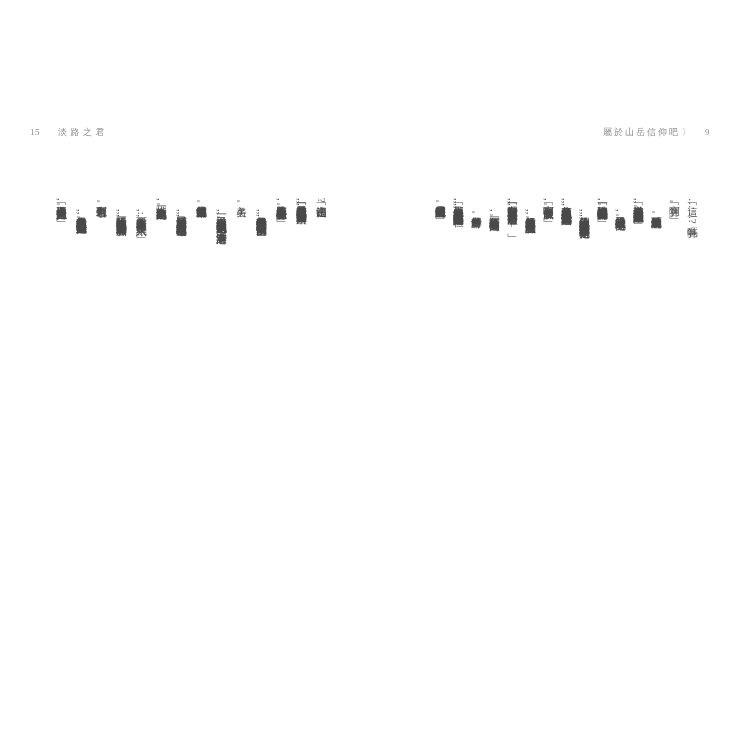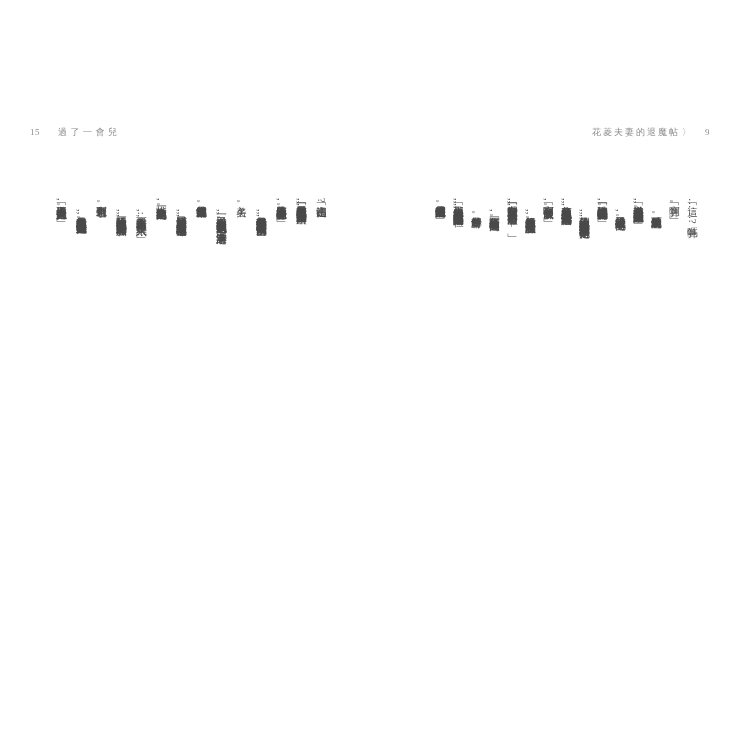--- a/index.html
+++ b/index.html
@@ -61,25 +61,25 @@
   .body-right .col { line-height: 18px; }
   .body-left  .col { line-height: 20px; }
   .col.indent { text-indent: 10.5px; }
 </style>
 </head>
 <body>
 
 <div class="spread">
 
   <div class="running-header header-left">
-    <span class="page-num">15</span><span class="chapter-title">過了一會兒</span>
+    <span class="page-num">15</span><span class="chapter-title">淡路之君</span>
   </div>
 
   <div class="running-header header-right">
-    <span class="book-title">花菱夫妻的退魔帖</span><span class="header-sep">〉</span><span class="page-num">9</span>
+    <span class="book-title">屬於山岳信仰吧</span><span class="header-sep">〉</span><span class="page-num">9</span>
   </div>
 
   <div class="page-body body-right">
     <div class="col">「這……算嗎?」</div>
     <div class="col">「算啊。」</div>
     <div class="col indent">鈴子面無表情地點頭說。</div>
     <div class="col">「做事合乎道義,自然不會理虧,再來要怎麼做就隨我們高興了。」</div>
     <div class="col indent">鈴子說得直截了當,孝冬愣愣地笑了。</div>
     <div class="col">「聽妳這樣一講,感覺所有問題都能輕鬆解決呢。」</div>
     <div class="col indent">鈴子倒認為,這樣想也沒啥不好,現在孝冬身上的重擔,本來不該由他承受,而是他祖</div>

